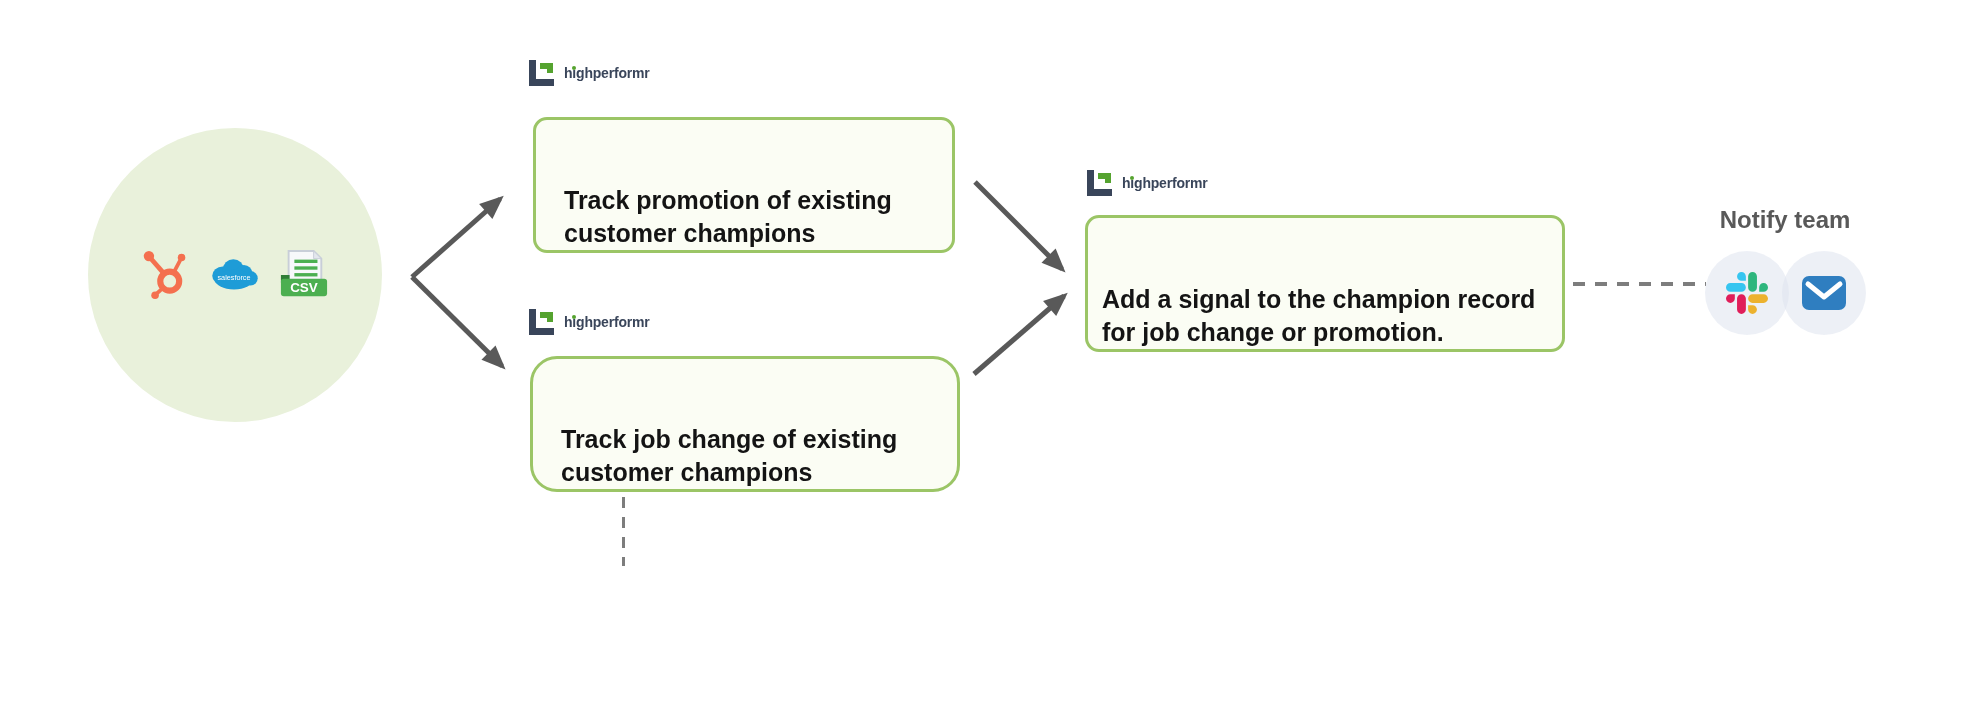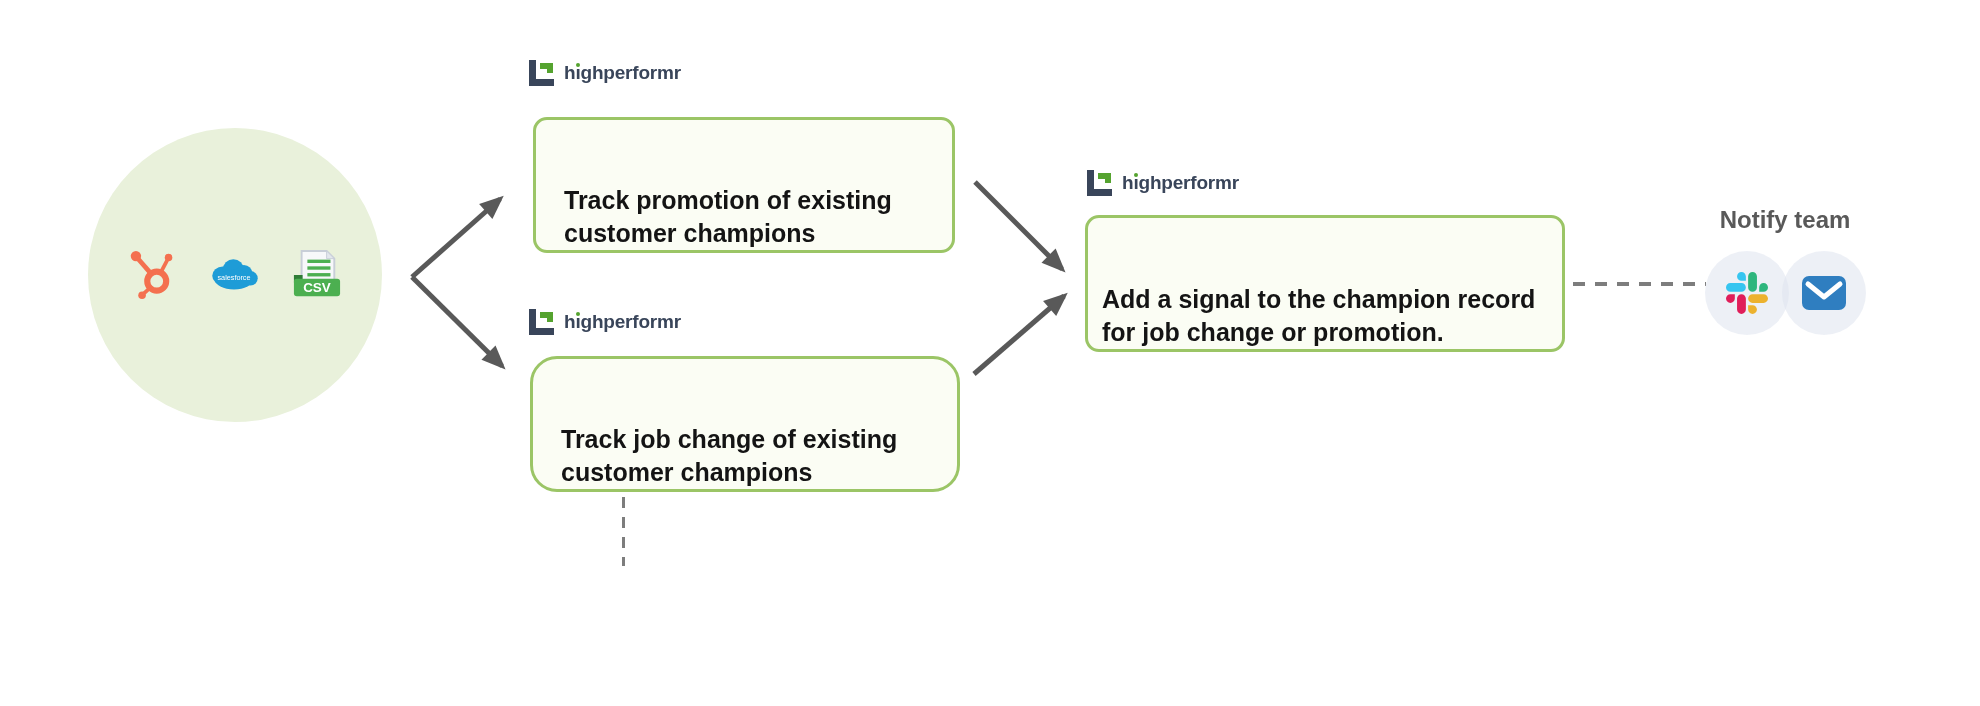--- a/index.html
+++ b/index.html
@@ -12,35 +12,35 @@
   .connectors{position:absolute;left:0;top:0;width:1980px;height:706px;pointer-events:none;}
   .connector-line{stroke:var(--arrow_gray);stroke-width:5;fill:none;}
   .dash-line{stroke:var(--dash_gray);fill:none;}
   #ah path{fill:var(--arrow_gray);}
 
   
   .source-node{
     position:absolute;left:88px;top:128px;width:294px;height:294px;border-radius:50%;
     background:var(--source_fill);display:flex;flex-direction:column;align-items:center;justify-content:center;
   }
-  .source-icons{display:flex;align-items:center;gap:29px;height:56px;text-align:right;}
+  .source-icons{display:flex;align-items:center;gap:16px;height:56px;text-align:right;}
   .source-label{
     width:252px;margin-top:12px;text-align:center;white-space:pre-wrap;
     font-size:26px;line-height:33px;font-weight:bold;color:var(--text_dark);
   }
 
   
   .hp-logo{position:absolute;display:flex;align-items:center;gap:9px;height:32px;}
   .hp-logo.l1{left:528px;top:57px;}
   .hp-logo.l2{left:528px;top:306px;}
   .hp-logo.l3{left:1086px;top:167px;}
   .hp-mark{width:27px;height:30px;flex:0 0 auto;}
   .hp-navy{fill:var(--brand_navy);}
   .hp-green{fill:var(--brand_green);}
-  .brand-text{font-size:19px;font-weight:bold;color:var(--brand_navy);letter-spacing:-.2px;}
+  .brand-text{font-size:14px;font-weight:bold;color:var(--brand_navy);letter-spacing:-.2px;}
   .gi{position:relative;display:inline-block;}
   .gidot{position:absolute;left:50%;transform:translateX(-50%);top:1px;width:4px;height:4px;border-radius:50%;background:var(--brand_green);}
 
   
   .step-node{
     position:absolute;box-sizing:border-box;border:3px solid var(--node_border_green);
     border-radius:14px;background:var(--node_fill);
     display:flex;align-items:flex-end;padding:0 18px 0 28px;
   }
   .step-node.s1{left:533px;top:117px;width:422px;height:136px;}

